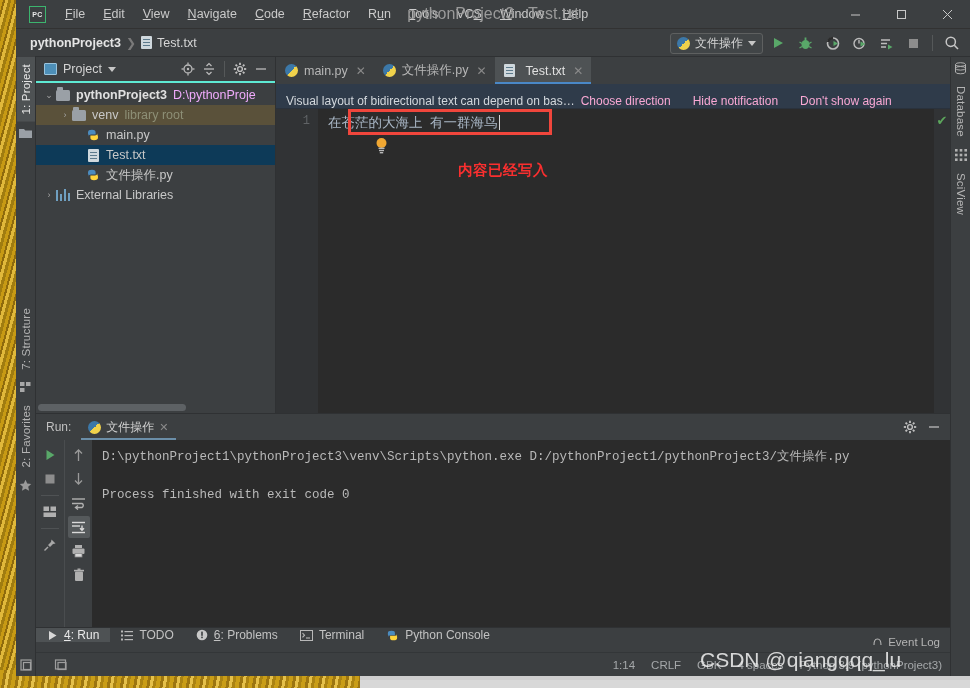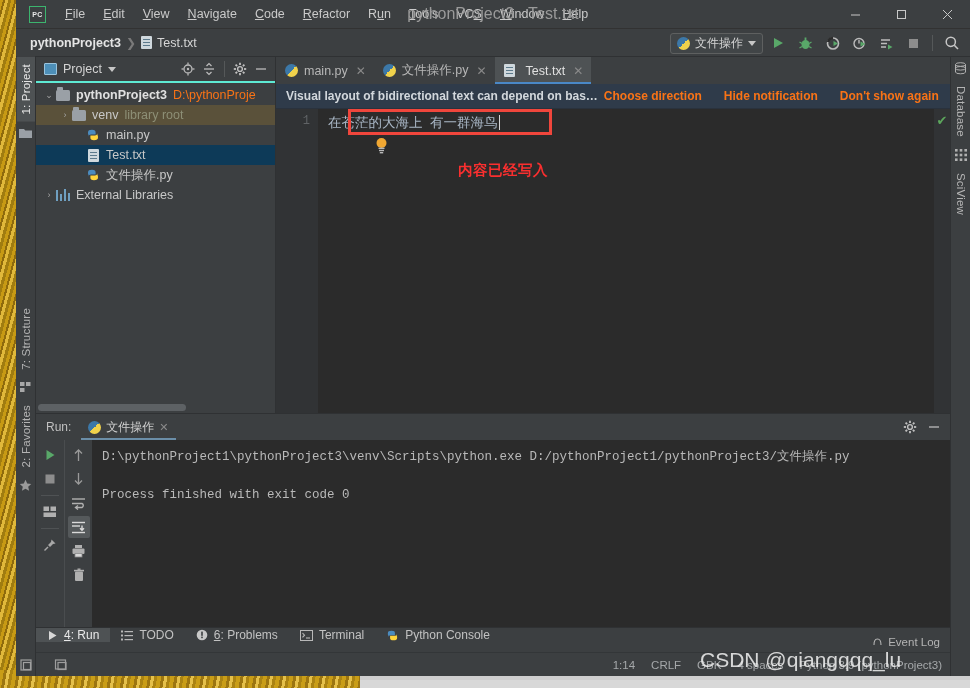--- a/index.html
+++ b/index.html
@@ -158,21 +158,21 @@
   .txtfile { width: 11px; height: 13px; margin-right: 7px; margin-left: 2px; flex: 0 0 11px; position: relative; background: #cfd8dd; border-radius: 1px; }
   .txtfile::after {
     content: ''; position: absolute; left: 2px; top: 3px; right: 2px; height: 1px;
     background: #5c7a8c; box-shadow: 0 3px 0 #5c7a8c, 0 6px 0 #5c7a8c;
   }
   .libico { width: 14px; height: 12px; margin-right: 6px; flex: 0 0 14px; display: flex; align-items: flex-end; gap: 1.5px; }
   .libico i { display: block; width: 2.5px; background: #6f9fc0; }
   .scratchico { width: 14px; height: 14px; margin-right: 6px; flex: 0 0 14px; position: relative; }
   .node-label { color: #c8c8c8; }
   .node-label.bold { font-weight: bold; color: #e0e0e0; }
-  .node-path { color: #f97316; margin-left: 6px; }
+  .node-path { color: #f0abfc; margin-left: 6px; }
   .node-hint { color: #8d8f76; margin-left: 6px; }
   .pp-hscroll { height: 11px; flex: 0 0 11px; background: #3c3f41; position: relative; }
   .pp-hscroll i {
     position: absolute; left: 2px; top: 2px; width: 148px; height: 7px;
     background: #5d6164; border-radius: 4px;
   }
 
   
   .editor-col { flex: 1 1 auto; display: flex; flex-direction: column; min-width: 0; background: #2b2b2b; }
   .tabs { height: 27px; flex: 0 0 27px; background: #3c3f41; display: flex; align-items: stretch; }
@@ -180,26 +180,25 @@
     display: flex; align-items: center; gap: 6px; padding: 0 8px 0 9px;
     font-size: 12.5px; color: #b7b7b7; position: relative;
   }
   .tab.active { background: #4e5254; color: #e0e0e0; }
   .tab.active::after {
     content: ''; position: absolute; left: 0; right: 0; bottom: 0; height: 2px; background: #4a88c7;
   }
   .tab .x { color: #8a8a8a; font-size: 12px; margin-left: 2px; }
 
   .notif {
-    height: 25px; flex: 0 0 25px; background: #2f3b4a; display: flex; align-items: center;
+    height: 25px; flex: 0 0 25px; background: #2f3b4a; display: flex; align-items: flex-end;
     font-size: 12px; color: #d2d7dc; padding: 0 8px 0 10px; gap: 0;
     border-bottom: 1px solid #2a323d;
-    font-weight: bold;
-  }
-  .notif-link { color: #f97316; margin-left: 22px; white-space: nowrap; }
+  }
+  .notif-link { color: #f9a8d4; margin-left: 22px; white-space: nowrap; }
 
   .editor-main { flex: 1 1 auto; display: flex; position: relative; min-height: 0; }
   .gutter {
     width: 42px; flex: 0 0 42px; background: #313335; color: #606366;
     font-family: "Liberation Mono", monospace; font-size: 12px;
     text-align: right; padding: 5px 8px 0 0;
   }
   .code-area { flex: 1 1 auto; position: relative; padding: 4px 0 0 10px; }
   .code-line {
     font-size: 13.5px; color: #a9b7c6; height: 19px; line-height: 19px; white-space: pre;

